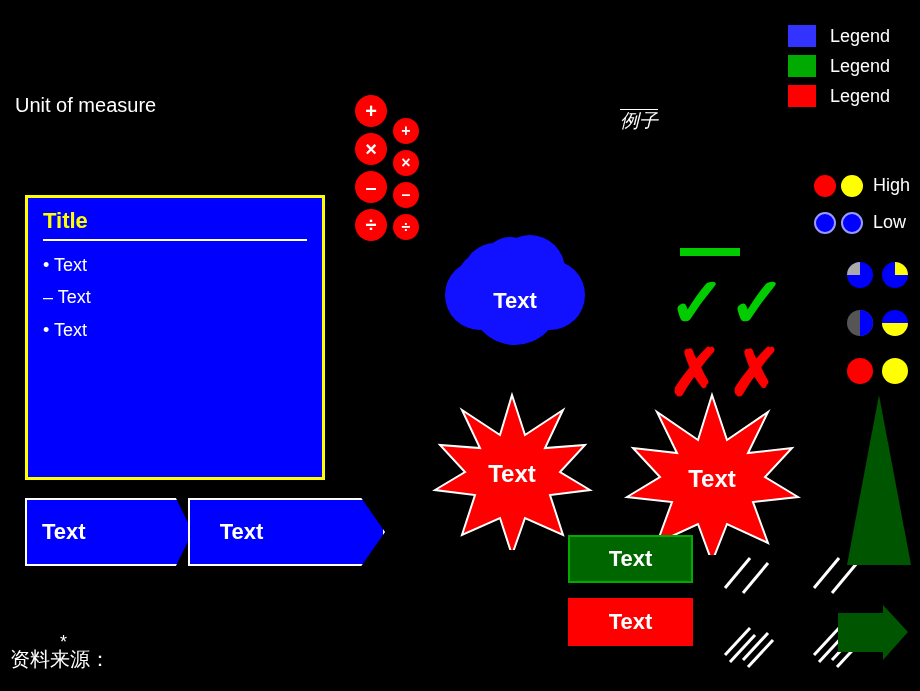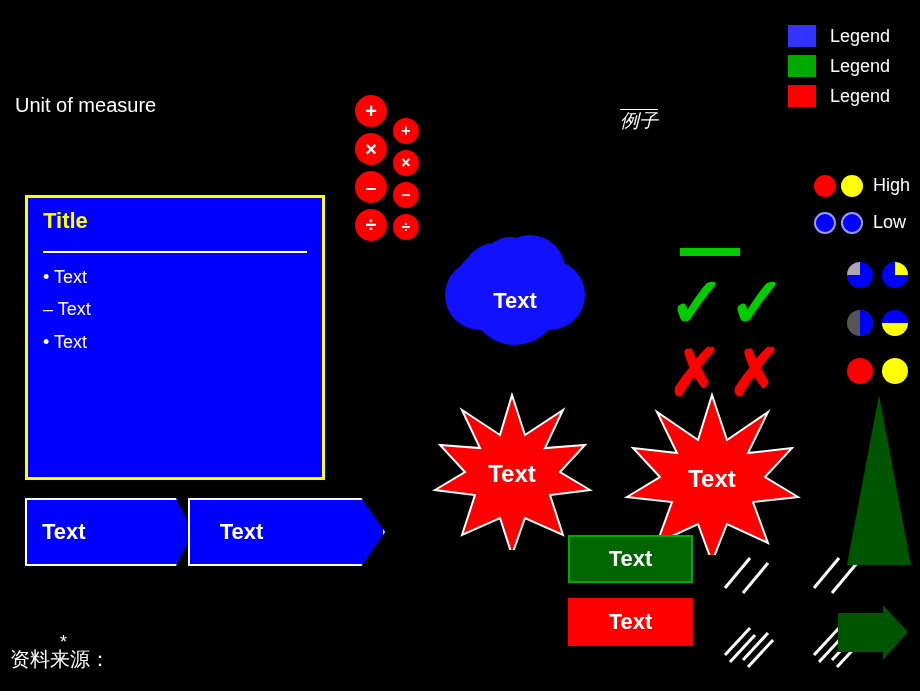--- a/index.html
+++ b/index.html
@@ -111,21 +111,21 @@
       height: 285px;
       background: blue;
       border: 3px solid yellow;
       padding: 10px 15px;
     }
     .blue-box-title {
       color: yellow;
       font-size: 22px;
       font-weight: bold;
       border-bottom: 2px solid #fff;
-      padding-bottom: 17px;
+      padding-bottom: 5px;
       margin-bottom: 8px;
     }
     .blue-box-list {
       color: #fff;
       font-size: 18px;
       line-height: 1.8;
       list-style: none;
     }
     .blue-box-list .bullet::before { content: '• '; }
     .blue-box-list .dash::before { content: '– '; }

